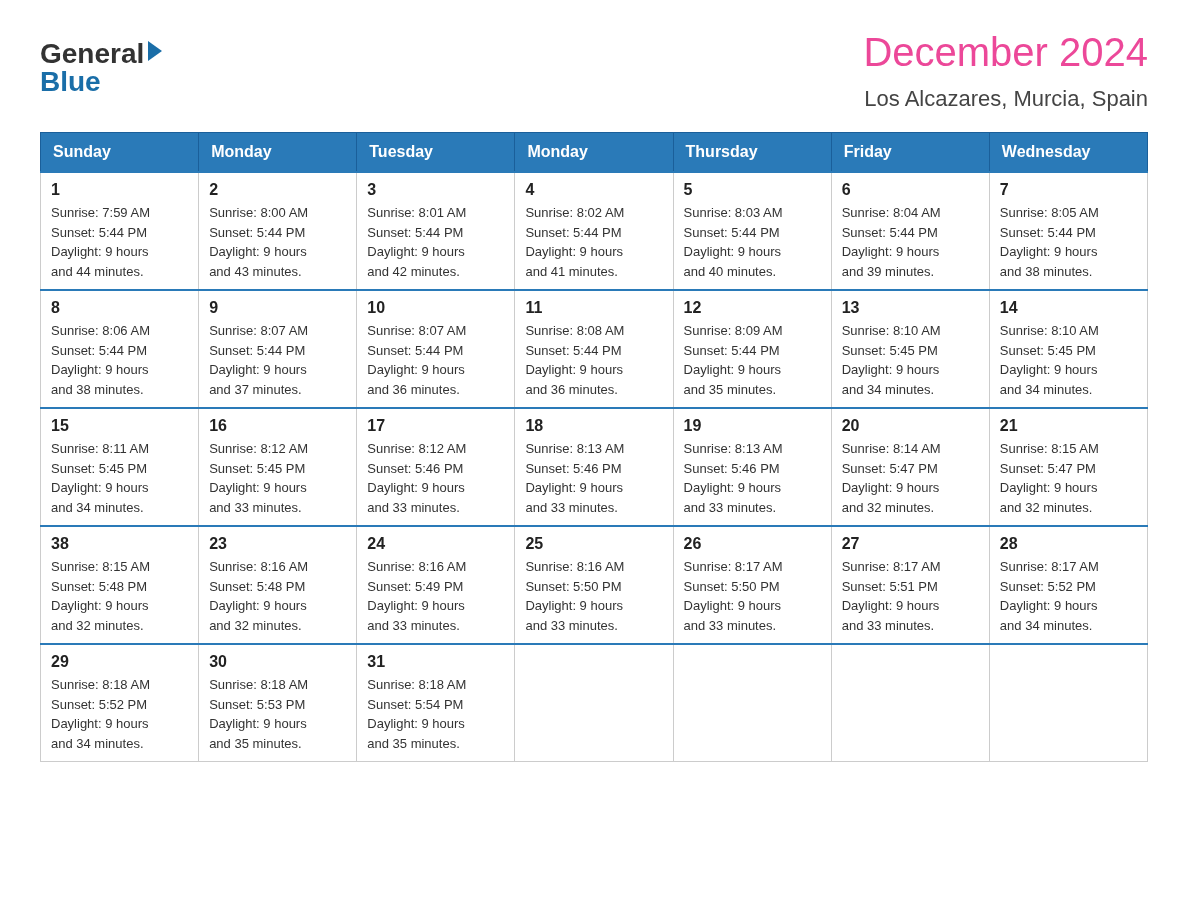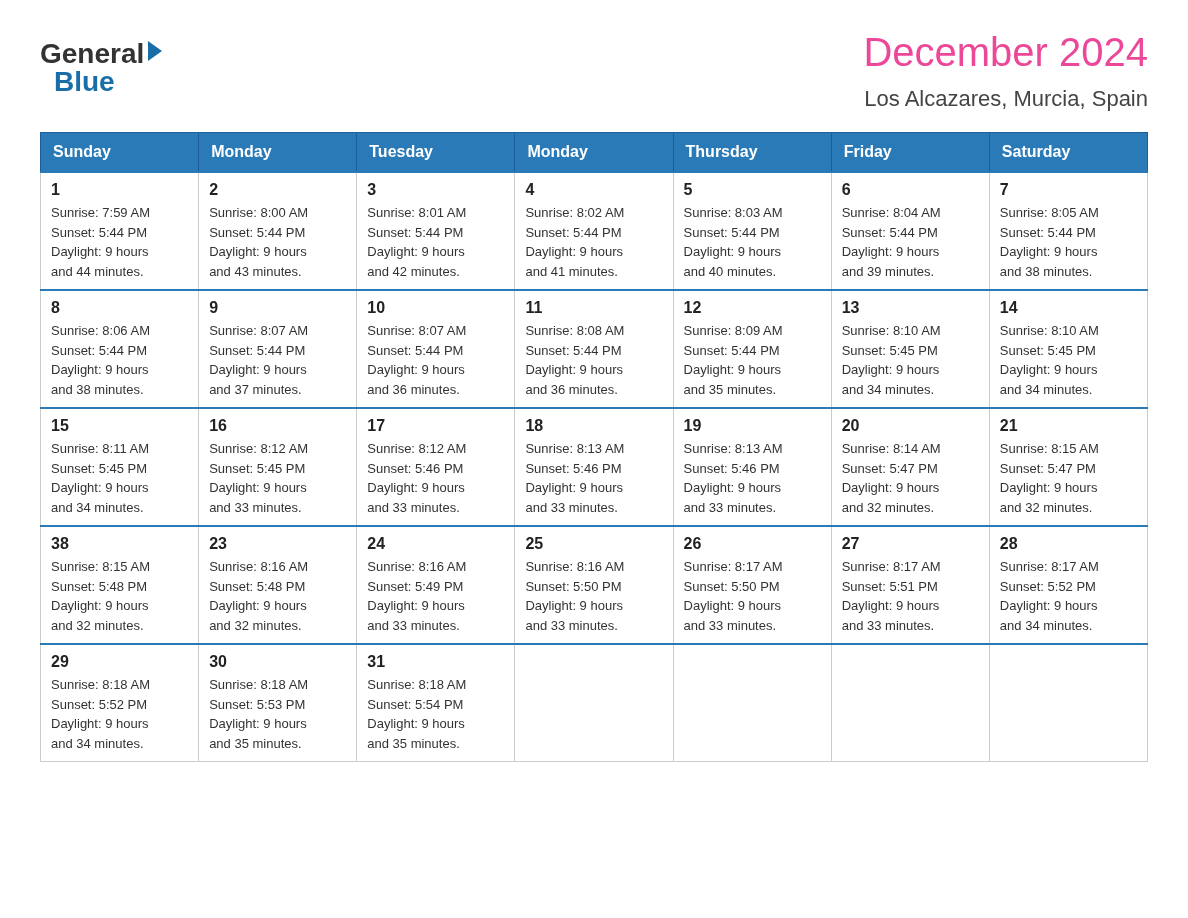--- a/index.html
+++ b/index.html
@@ -38,21 +38,21 @@
       border-top: 10px solid transparent;
       border-bottom: 10px solid transparent;
       margin-left: 4px;
       margin-top: 2px;
     }
     .logo-blue {
       font-size: 28px;
       font-weight: bold;
       color: #1a6ea8;
       margin-top: -4px;
-      margin-left: 14px;
+      margin-left: 0;
     }
     .title-block {
       text-align: right;
     }
     .month-title {
       font-size: 40px;
       font-weight: normal;
       color: #ec4899;
       line-height: 1.1;
     }
@@ -125,21 +125,21 @@
 
 <table class="calendar">
   <thead>
     <tr>
     <th>Sunday</th>
         <th>Monday</th>
         <th>Tuesday</th>
         <th>Monday</th>
         <th>Thursday</th>
         <th>Friday</th>
-        <th>Saturday</th>
+        <th>Wednesday</th>
       </tr>
   </thead>
   <tbody id="calendar-body">
   <tr class="week-row">
         <td>
           <span class="day-number">1</span>
           <span class="day-info">Sunrise: 7:59 AM<br>Sunset: 5:44 PM<br>Daylight: 9 hours<br>and 44 minutes.</span>
         </td>
         <td>
           <span class="day-number">2</span>

